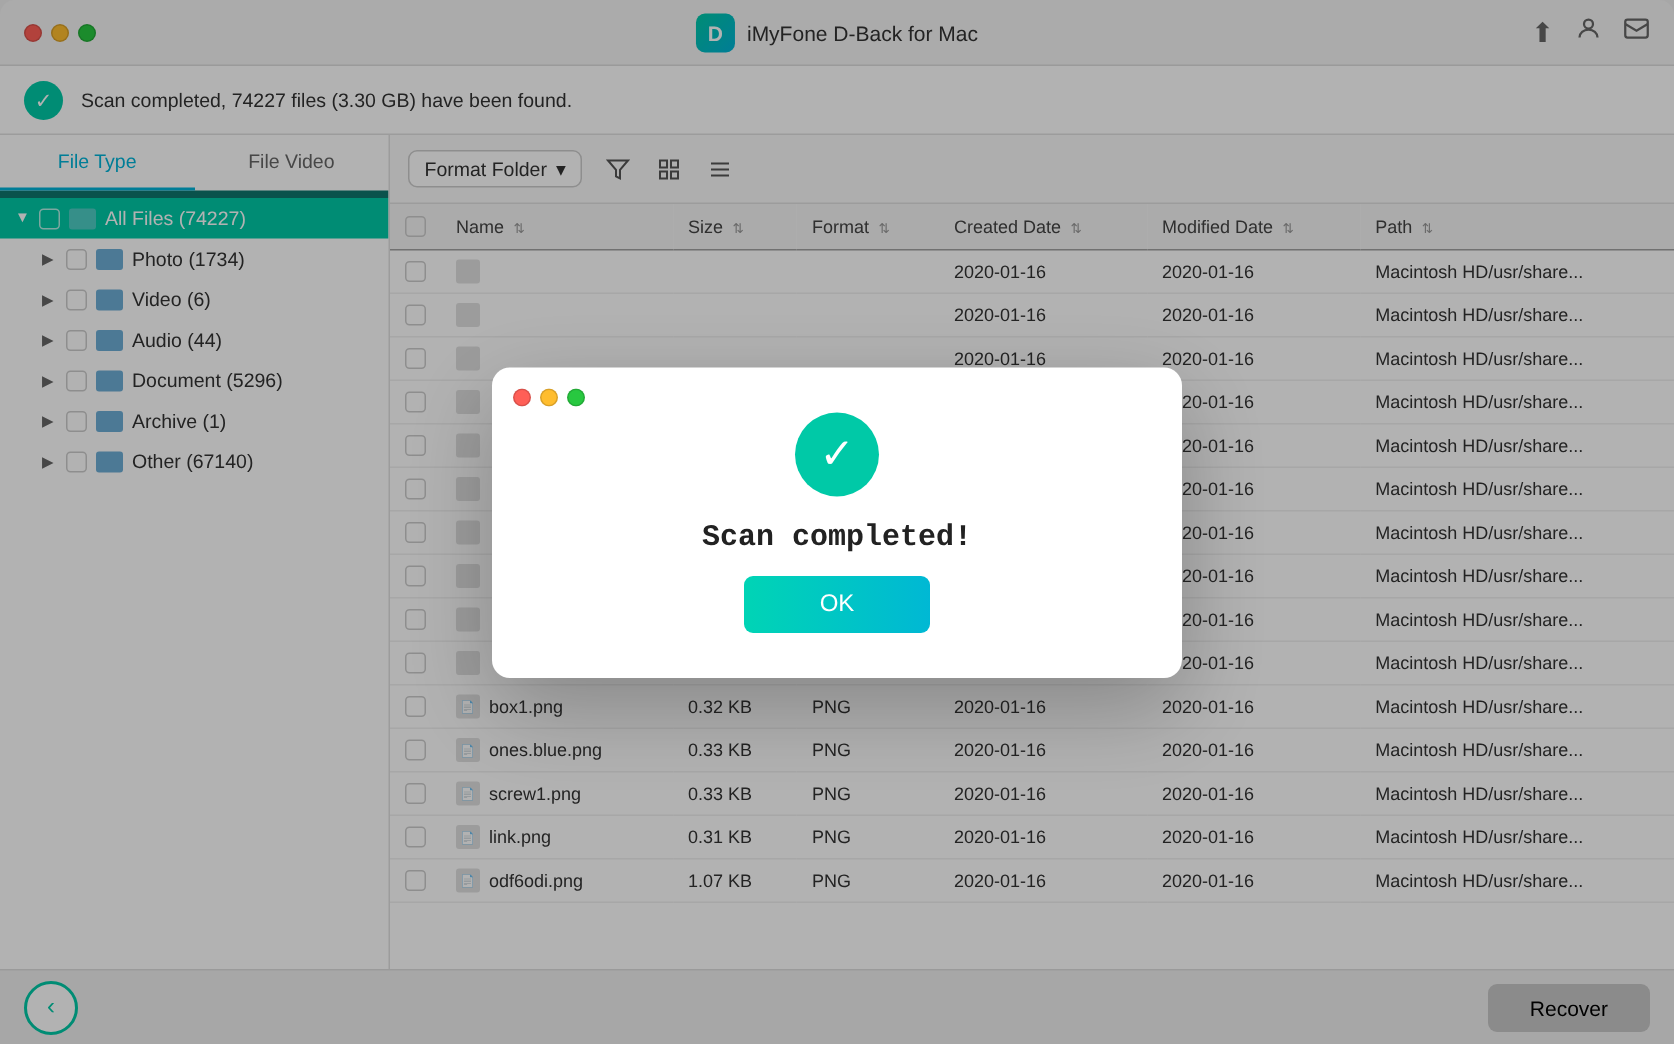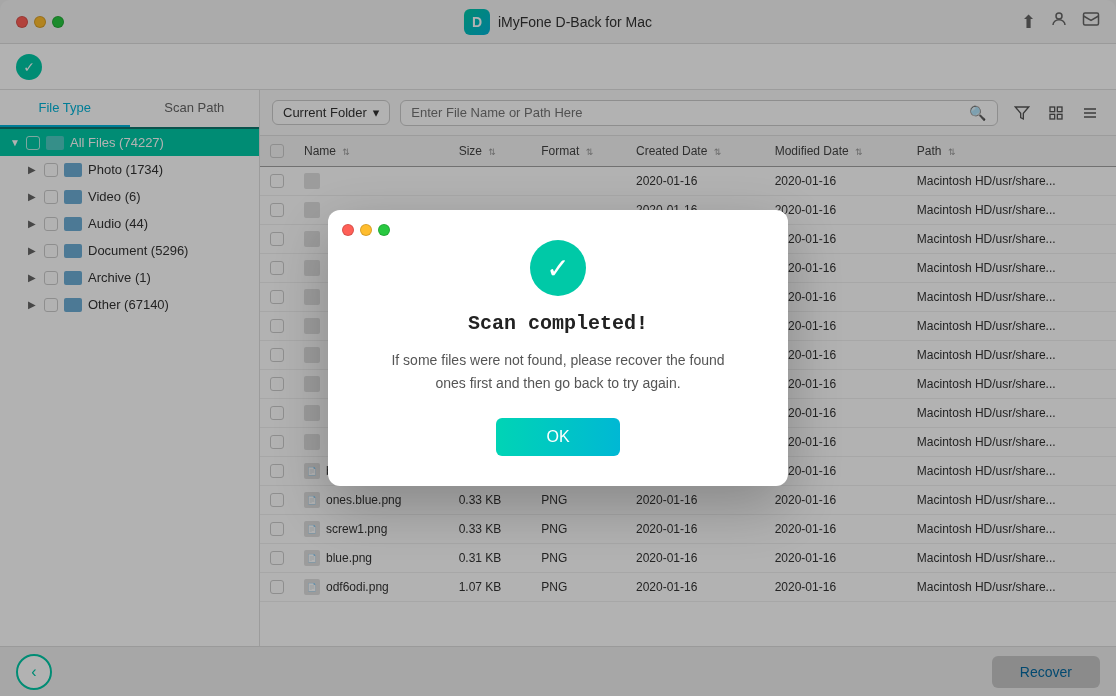--- a/index.html
+++ b/index.html
@@ -107,21 +107,21 @@
     
     .sidebar {
       width: 260px;
       background: #fff;
       border-right: 1px solid #e0e0e0;
       flex-shrink: 0;
       overflow-y: auto;
     }
     .sidebar-tabs {
       display: flex;
-      border-bottom: 2px solid #0f766e;
+      border-bottom: 5px solid #0f766e;
     }
     .sidebar-tab {
       flex: 1;
       text-align: center;
       padding: 10px 0;
       font-size: 13px;
       cursor: pointer;
       color: #666;
     }
     .sidebar-tab.active {
@@ -306,21 +306,21 @@
       display: flex;
       align-items: center;
       justify-content: center;
       color: #00c9a7;
       font-size: 16px;
       cursor: pointer;
       background: white;
     }
     .recover-btn {
       background: #c8c8c8;
-      color: #0369a1;
+      color: #000000;
       border: none;
       border-radius: 6px;
       padding: 8px 28px;
       font-size: 14px;
       font-weight: 500;
       cursor: pointer;
     }
 
     
     .modal-overlay {
@@ -415,28 +415,29 @@
       <svg width="18" height="18" viewBox="0 0 24 24" fill="none" stroke="#666" stroke-width="2">
           <rect x="2" y="4" width="20" height="16" rx="2"></rect>
           <path d="M2 8l10 6 10-6"></path>
         </svg>
     </span>
   </div>
 </div>
 
 <div class="scan-status">
   <div class="scan-check">✓</div>
+  <span class="scan-text">Scan completed, 74227 files (3.30 GB) have been found.</span>
 </div>
 
 <div class="main-layout">
 
   <div class="sidebar">
     <div class="sidebar-tabs">
       <div class="sidebar-tab active">File Type</div>
-      <div class="sidebar-tab">Scan Path</div>
+      <div class="sidebar-tab">File Video</div>
     </div>
 
     <div class="tree-item selected">
       <span class="chevron">▼</span>
       <span class="check-box"></span>
       <div class="folder-icon folder-teal"></div>
       <span>All Files (74227)</span>
     </div>
 
     <div class="tree-item child-indent">
@@ -479,26 +480,22 @@
       <span class="check-box"></span>
       <div class="folder-icon folder-blue"></div>
       <span>Other (67140)</span>
     </div>
   </div>
 
   <div class="content-area">
 
     <div class="content-toolbar">
       <div class="folder-dropdown">
-        <span>Current Folder</span>
+        <span>Format Folder</span>
         <span>▾</span>
-      </div>
-      <div class="search-box">
-        <input type="text" placeholder="Enter File Name or Path Here" style="">
-        <span class="search-icon">🔍</span>
       </div>
       <div class="toolbar-icons">
         <div class="toolbar-icon-btn">
           <svg width="16" height="16" viewBox="0 0 24 24" fill="none" stroke="#555" stroke-width="2">
               <polygon points="22 3 2 3 10 12.46 10 19 14 21 14 12.46 22 3"></polygon>
             </svg>
         </div>
         <div class="toolbar-icon-btn">
           <svg width="16" height="16" viewBox="0 0 24 24" fill="none" stroke="#555" stroke-width="2">
               <rect x="3" y="3" width="7" height="7"></rect>
@@ -741,21 +738,21 @@
       <td>2020-01-16</td>
       <td>Macintosh HD/usr/share...</td>
     </tr>
             <tr>
       <td class="td-check">
         <div class="row-checkbox"></div>
       </td>
       <td>
         <div class="td-name">
           <div class="file-img-icon">📄</div>
-          <span>blue.png</span>
+          <span>link.png</span>
         </div>
       </td>
       <td>0.31 KB</td>
       <td>PNG</td>
       <td>2020-01-16</td>
       <td>2020-01-16</td>
       <td>Macintosh HD/usr/share...</td>
     </tr>
             <tr>
       <td class="td-check">
@@ -788,16 +785,15 @@
 
 <div class="modal-overlay">
   <div class="modal">
     <div class="modal-traffic">
       <div class="traffic-light tl-close"></div>
       <div class="traffic-light tl-min"></div>
       <div class="traffic-light tl-max"></div>
     </div>
     <div class="modal-check-circle">✓</div>
     <div class="modal-title">Scan completed!</div>
-    <div class="modal-desc">If some files were not found, please recover the found<br>ones first and then go back to try again.</div>
     <button class="modal-ok-btn">OK</button>
   </div>
 </div>
 
 </body></html>

